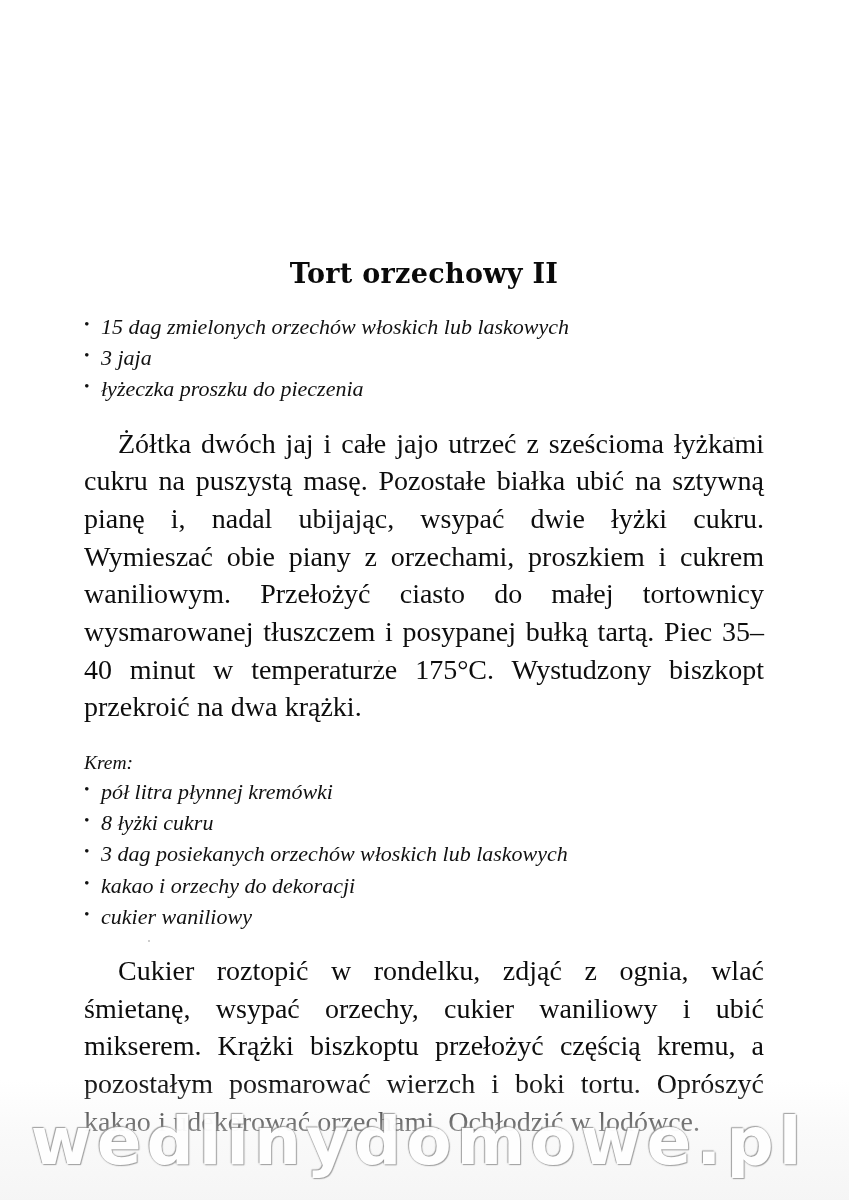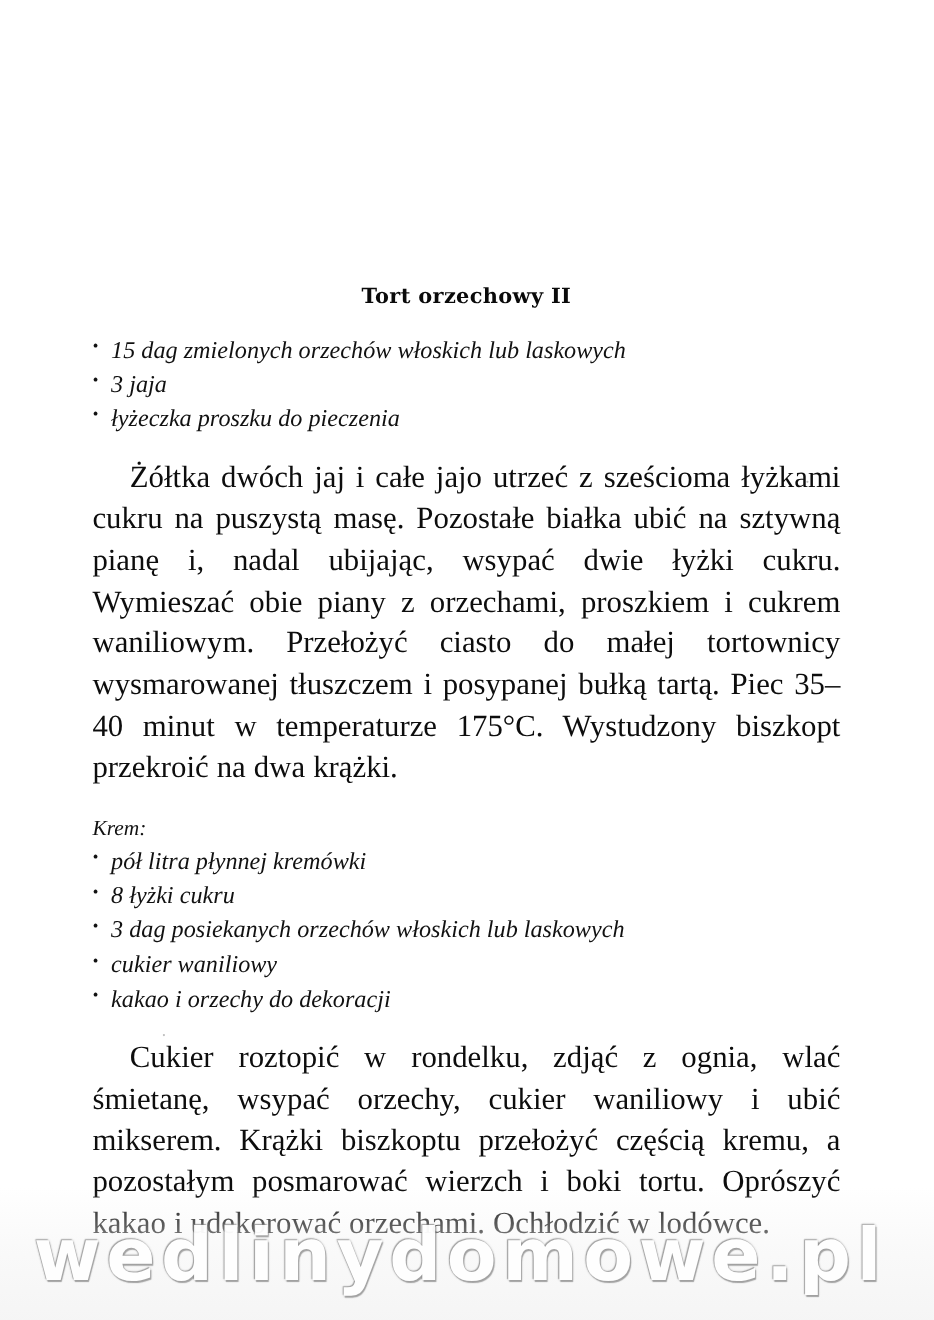--- a/index.html
+++ b/index.html
@@ -18,21 +18,21 @@
   }
   .content {
     position: absolute;
     left: 84px;
     top: 258px;
     width: 680px;
   }
   .doc-title {
     font-family: "DejaVu Serif", serif;
     font-weight: bold;
-    font-size: 19px;
+    font-size: 27px;
     text-align: center;
     letter-spacing: 0.3px;
     margin: 0 0 22px 0;
     color: #0a0a0a;
   }
   .section-heading {
     font-family: "Liberation Serif", serif;
     font-style: italic;
     font-size: 19.5px;
     margin: 0 0 2px 0;
@@ -132,22 +132,22 @@
     </div>
 
     <div class="block-gap"></div>
 
     <div>
       <div class="section-heading">Krem:</div>
       <ul class="ingredients">
         <li>pół litra płynnej kremówki</li>
         <li>8 łyżki cukru</li>
         <li>3 dag posiekanych orzechów włoskich lub laskowych</li>
+        <li>kakao i orzechy do dekoracji</li>
         <li>cukier waniliowy</li>
-        <li>kakao i orzechy do dekoracji</li>
       </ul>
       <p class="para">Cukier roztopić w rondelku, zdjąć z ognia, wlać śmietanę, wsypać orzechy, cukier waniliowy i ubić mikserem. Krążki biszkoptu przełożyć częścią kremu, a pozostałym posmarować wierzch i boki tortu. Oprószyć kakao i udekorować orzechami. Ochłodzić w lodówce.</p>
     </div>
 
   </div>
 
   <div class="watermark-band"></div>
   <div class="watermark">wedlinydomowe.pl</div>
 
 </div>

